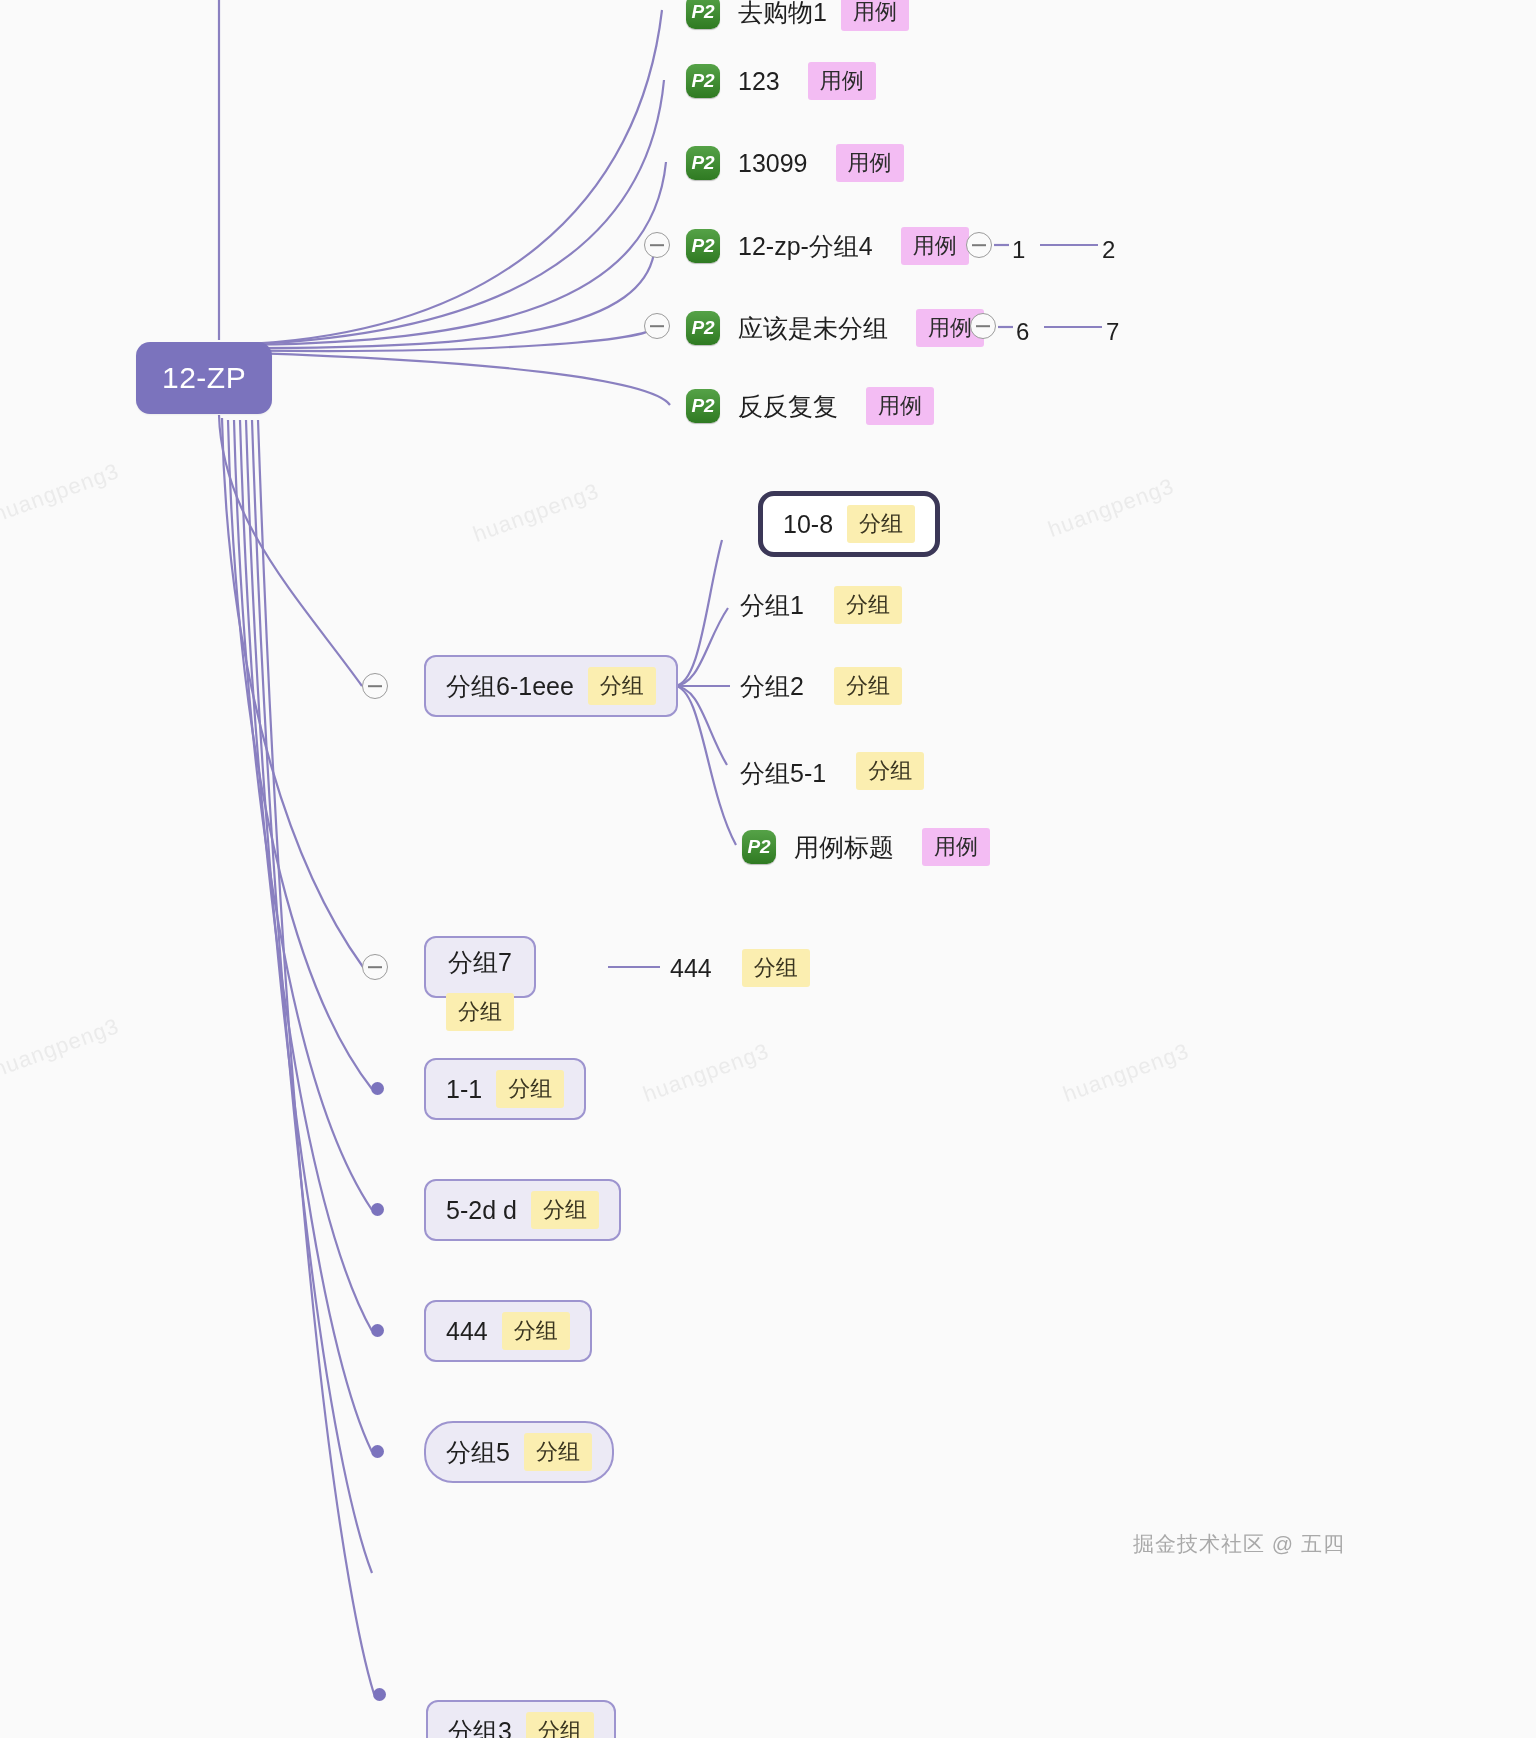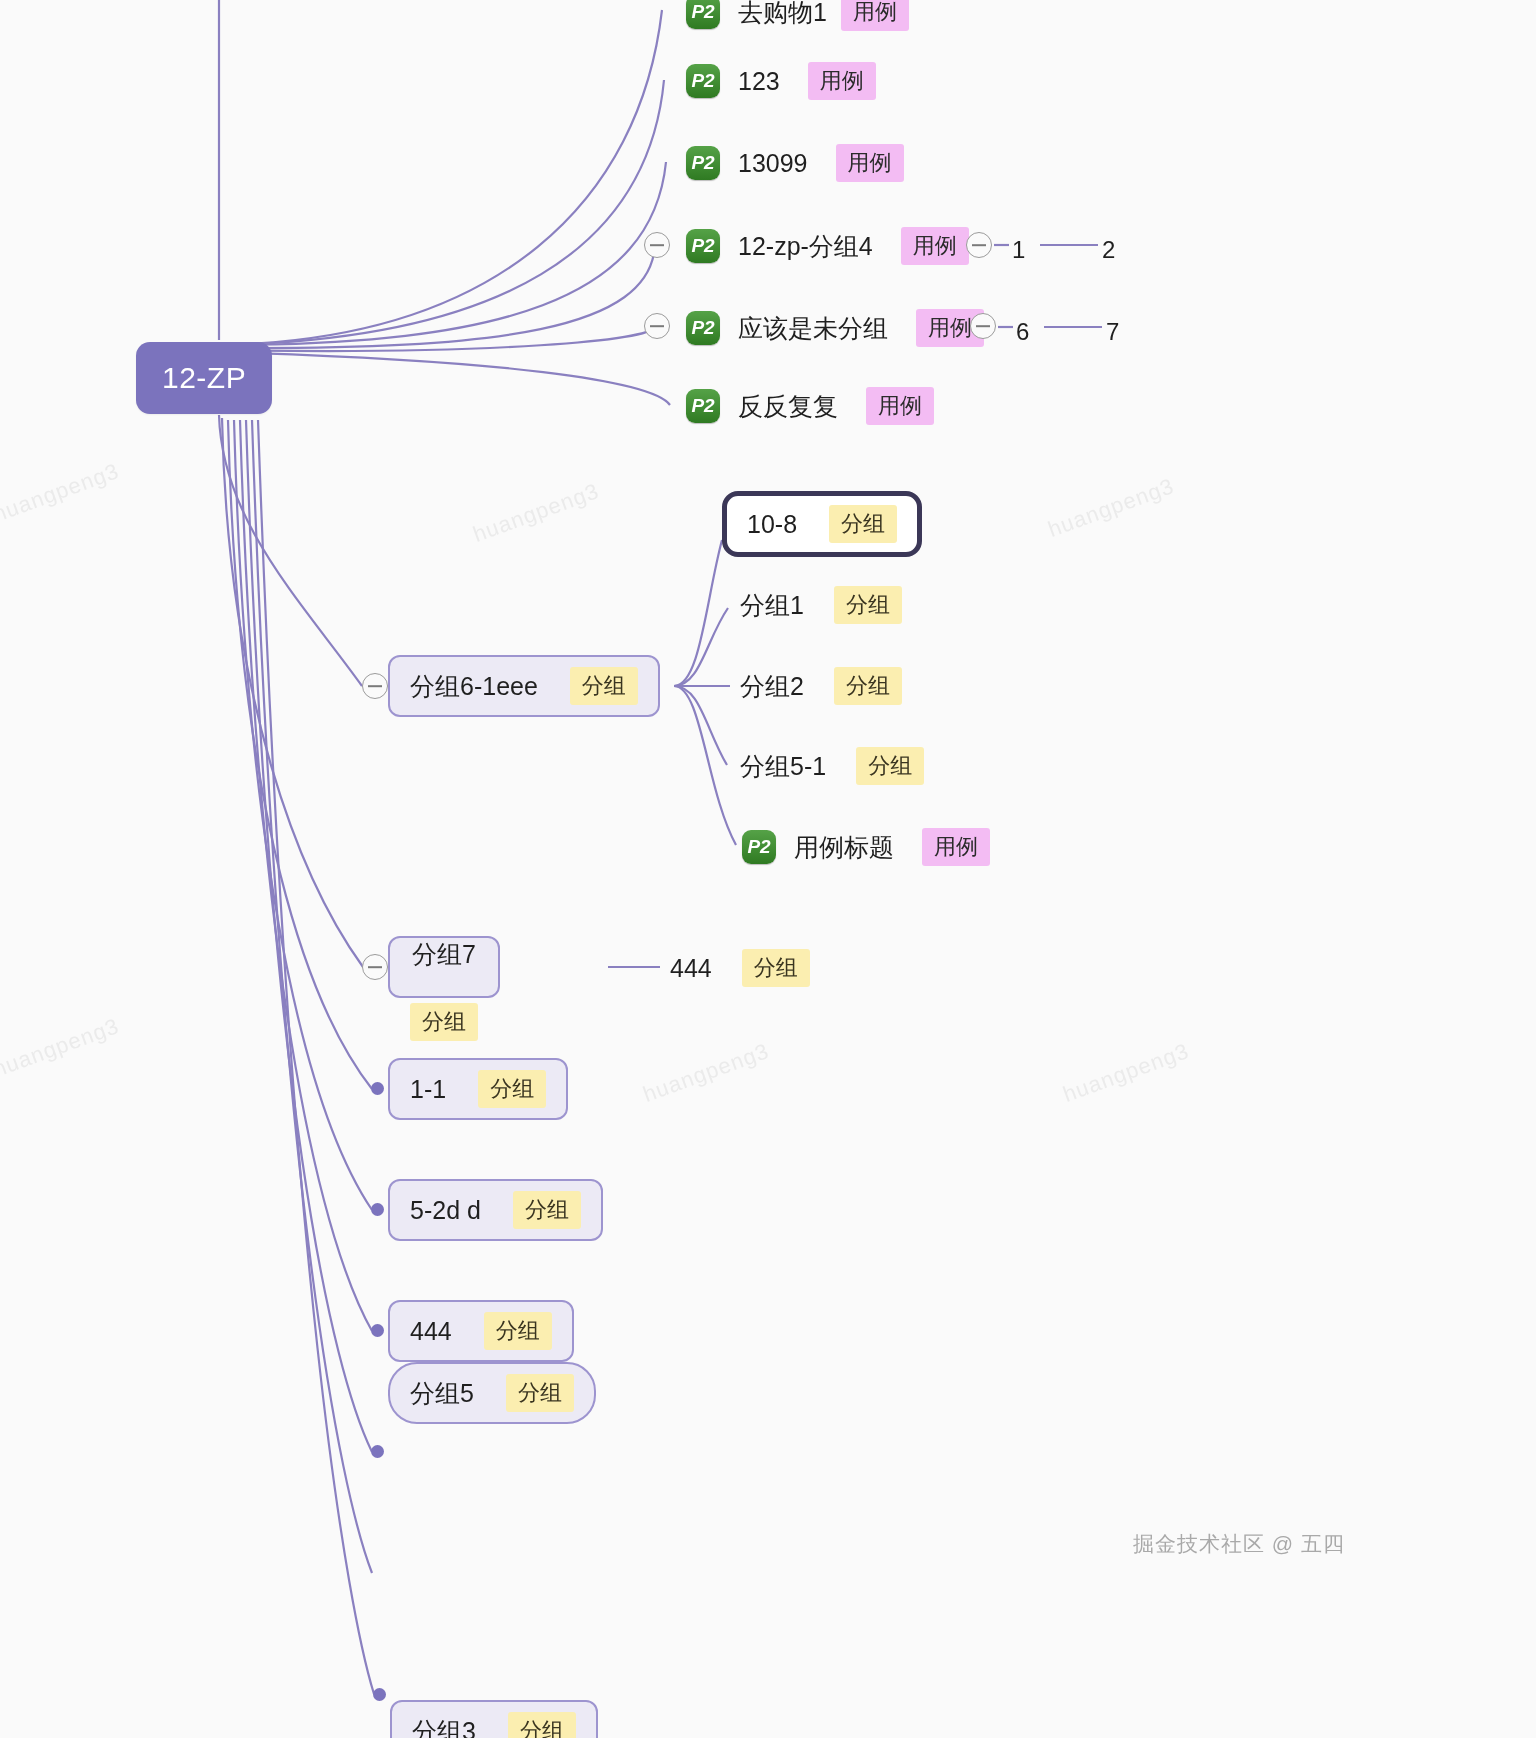--- a/index.html
+++ b/index.html
@@ -27,24 +27,25 @@
     letter-spacing: 0.5px;
     box-shadow: 0 1px 2px rgba(0,0,0,.06);
   }
 
   
   .boxnode {
     background: #eceaf5;
     border: 2px solid #9d94cf;
     border-radius: 12px;
     height: 62px;
-    padding: 0 20px;
+    padding: 8px 20px;
     font-size: 25px;
     color: #1f1f1f;
-    gap: 32px;
+    gap: 14px;
+    margin-left: 36px;
   }
   .boxnode.sel {
     background: #ffffff;
     border: 5px solid #3b3757;
     border-radius: 16px;
     height: 66px;
   }
 
   
   .plain {
@@ -237,21 +238,21 @@
   <div class="node plain" style="left:740px; top:581px;">
     <span>分组1</span>
     <span class="badge badge-group" style="margin-left:16px;">分组</span>
   </div>
 
   <div class="node plain" style="left:740px; top:662px;">
     <span>分组2</span>
     <span class="badge badge-group" style="margin-left:16px;">分组</span>
   </div>
 
-  <div class="node plain" style="left:740px; top:742px;">
+  <div class="node plain" style="left:740px; top:742px;align-items:flex-end;">
     <span>分组5-1</span>
     <span class="badge badge-group" style="margin-left:16px;">分组</span>
   </div>
 
   <div class="node plain" style="left:742px; top:823px;">
     <span class="p2">P2</span>
     <span>用例标题</span>
     <span class="badge badge-case" style="margin-left:14px;">用例</span>
   </div>
 
@@ -277,21 +278,21 @@
     <span class="badge badge-group">分组</span>
   </div>
 
   <div class="dot" style="left:371px; top:1324px;"></div>
   <div class="node boxnode" style="left:388px; top:1300px;">
     <span>444</span>
     <span class="badge badge-group">分组</span>
   </div>
 
   <div class="dot" style="left:371px; top:1445px;"></div>
-  <div class="node boxnode" style="left:388px; top:1362px;border-radius:29px;">
+  <div class="node boxnode" style="left:388px; top:1421px;border-radius:29px;">
     <span>分组5</span>
     <span class="badge badge-group">分组</span>
   </div>
 
   <div class="dot" style="left:373px; top:1688px;"></div>
   <div class="node boxnode" style="left:390px; top:1700px;">
     <span>分组3</span>
     <span class="badge badge-group">分组</span>
   </div>
 

